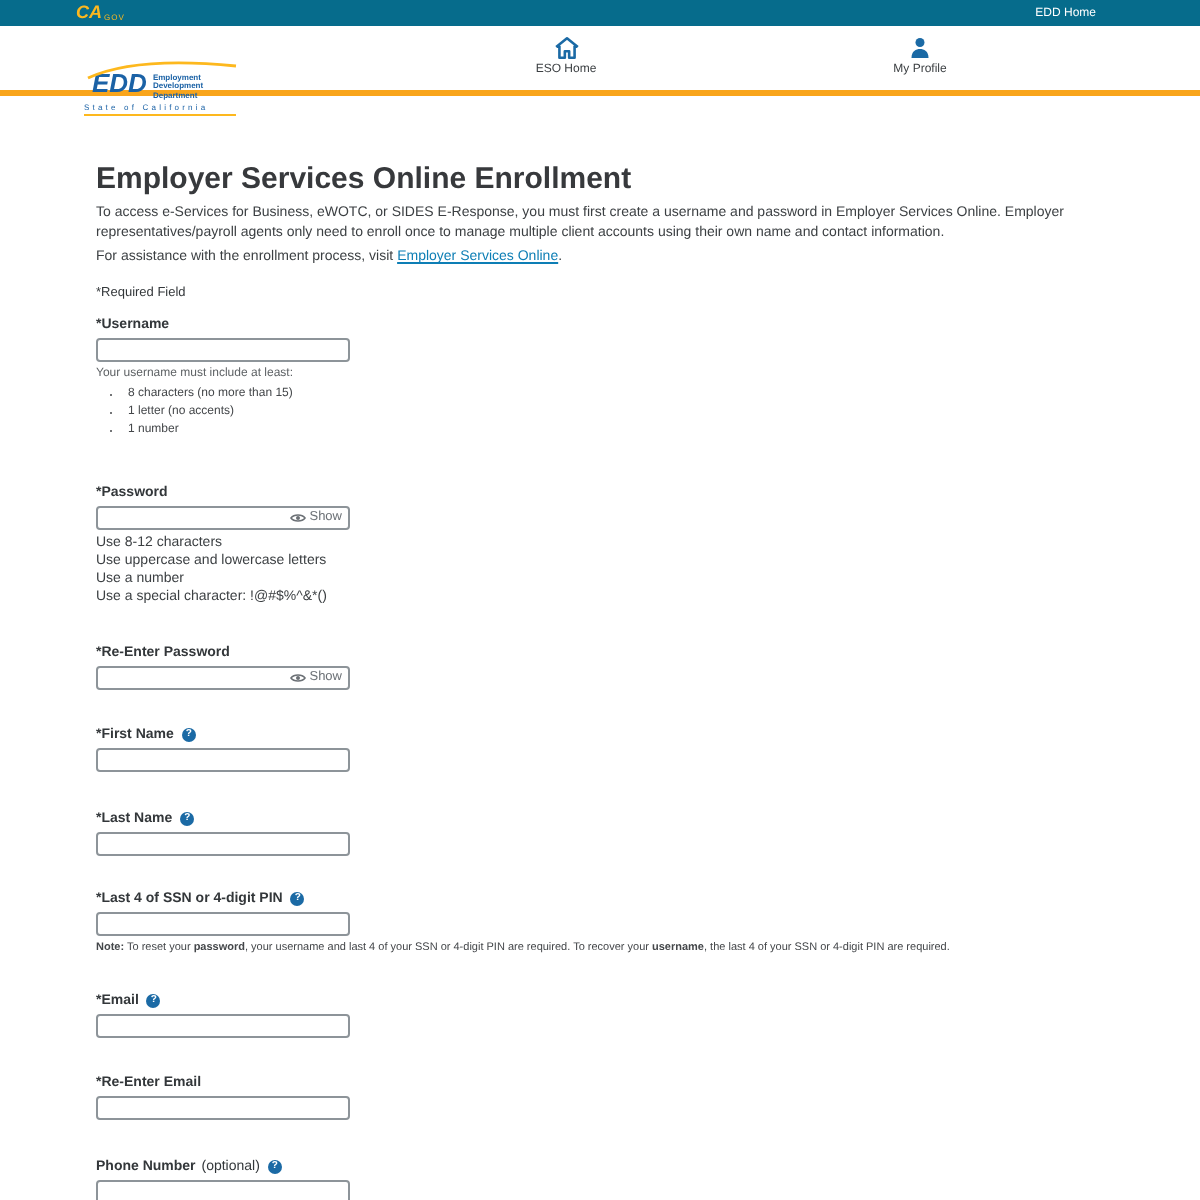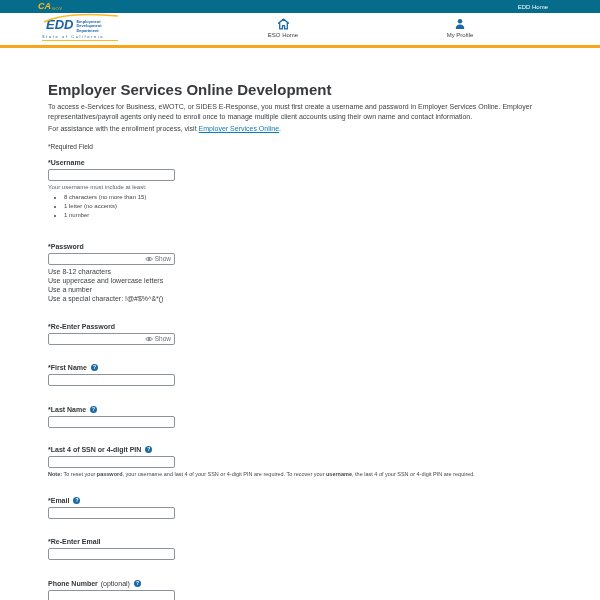--- a/index.html
+++ b/index.html
@@ -10,21 +10,21 @@
   .topbar { height:13px; background:#066C8C; display:flex; align-items:center;
     justify-content:space-between; padding:0 52px 0 38px; }
   .cagov { display:flex; align-items:flex-end; cursor:pointer; }
   .cagov .ca { font-family:Liberation Sans, sans-serif; font-style:italic; font-weight:bold;
     color:#FDB81E; font-size:9px; line-height:9px; }
   .cagov .gov { font-size:4px; color:#FDB81E; margin-left:1px; letter-spacing:.5px; }
   .edd-home { color:#fff; font-size:6px; text-decoration:none; cursor:pointer; }
 
   
   .header { position:relative; height:35px; background:#fff; border-bottom:3px solid #F9A51B; }
-  .edd-logo { position:absolute; left:40px; top:0; width:82px; height:31px; cursor:pointer; }
+  .edd-logo { position:absolute; left:40px; top:17px; width:82px; height:31px; cursor:pointer; }
   .swoosh { position:absolute; left:0; top:0; }
   .logo-main { display:flex; margin-top:6px; margin-left:6px; }
   .edd-big { font-size:13px; font-weight:bold; font-style:italic; color:#1B62A6; line-height:12px; }
   .dept { margin-left:3px; margin-top:1px; }
   .dept span { display:block; font-size:4px; font-weight:bold; color:#1B62A6; line-height:4.4px; }
   .state { font-size:4px; letter-spacing:1.6px; color:#1B62A6; margin-top:1px; margin-left:2px;
     padding-bottom:1px; border-bottom:1.5px solid #FDB81E; width:76px; white-space:nowrap; }
   .nav-item { position:absolute; top:5px; width:60px; text-align:center; cursor:pointer; }
   .nav-item .nav-label { font-size:6px; color:#3B3F42; margin-top:2px; display:block; }
   .nav-eso { left:253px; }
@@ -108,21 +108,21 @@
     <svg width="12" height="12" viewBox="0 0 24 24">
       <circle cx="12" cy="6.5" r="4.5" fill="#1B6AA5"></circle>
       <path d="M3.5 22 C3.5 15 8 13 12 13 C16 13 20.5 15 20.5 22 Z" fill="#1B6AA5"></path>
     </svg>
     <span class="nav-label">My Profile</span>
   </div>
 </div>
 
 <div class="content">
 
-  <h1>Employer Services Online Development</h1>
+  <h1>Employer Services Online Enrollment</h1>
 
   <p class="intro">To access e-Services for Business, eWOTC, or SIDES E-Response, you must first create a username and password in Employer Services Online. Employer representatives/payroll agents only need to enroll once to manage multiple client accounts using their own name and contact information.</p>
 
   <p class="assist"><span>For assistance with the enrollment process, visit </span><a class="link">Employer Services Online</a><span>.</span></p>
 
   <p class="required">*Required Field</p>
 
   <div class="field mt8">
     <div class="flabel">*Username</div>
     <input class="ti" type="text" style="">

